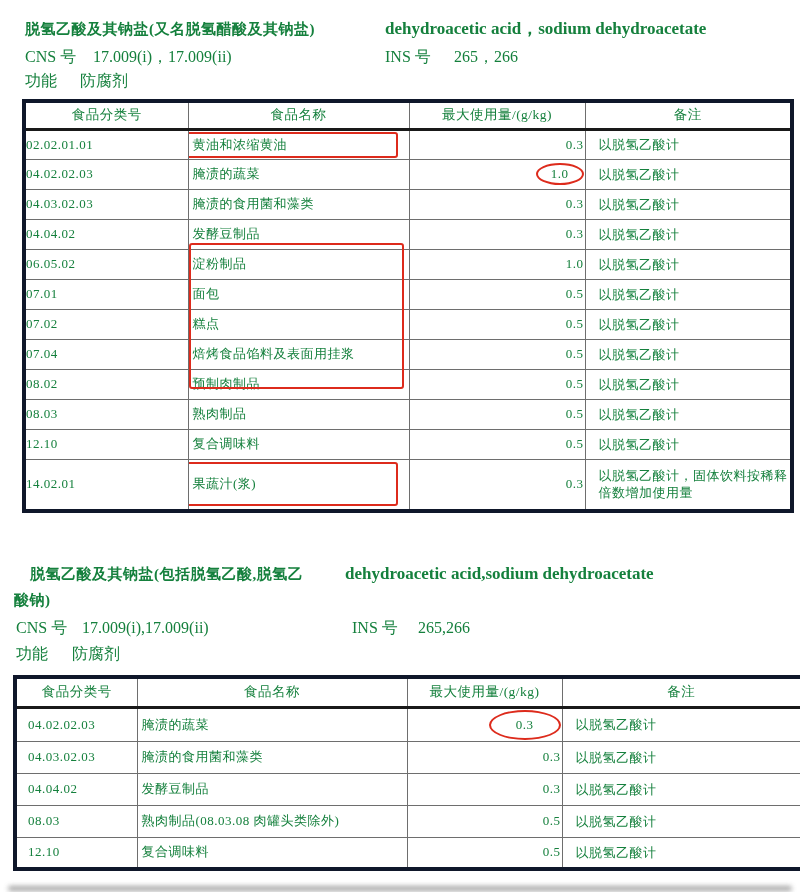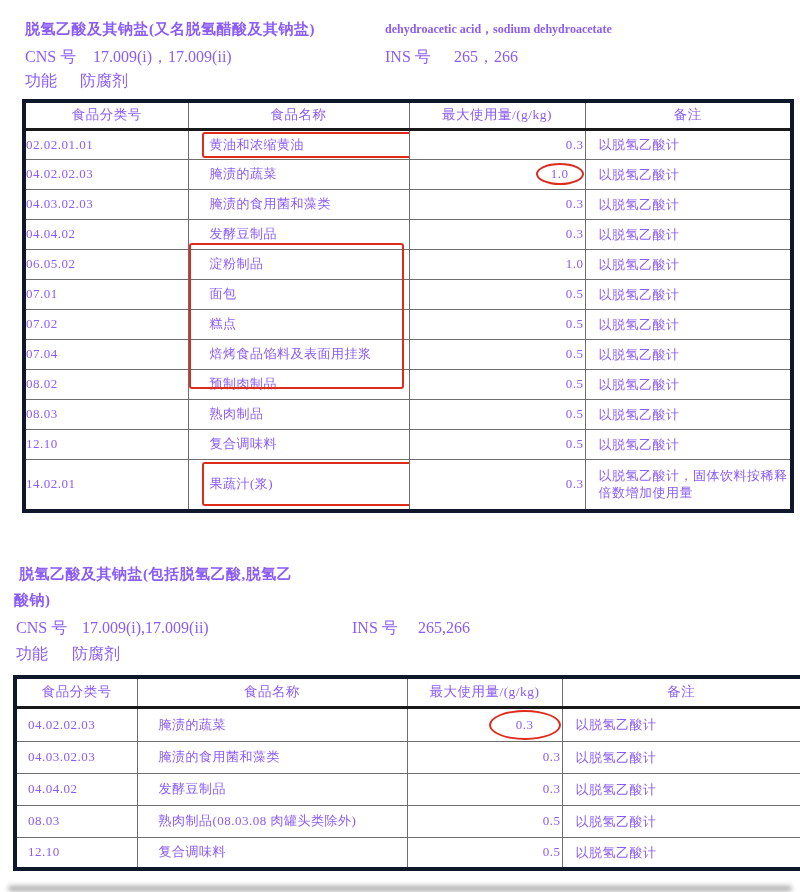--- a/index.html
+++ b/index.html
@@ -1,44 +1,44 @@
 <!DOCTYPE html>
 <html style="--red: #dd2b1c;"><head>
 <meta charset="utf-8">
 <style>
   html,body{margin:0;padding:0;background:#fff;}
   .page{
     position:relative;width:800px;height:892px;background:#ffffff;overflow:hidden;
-    font-family:"Liberation Serif","DejaVu Serif",serif;color:#8b5cf6;
+    font-family:"Liberation Serif","DejaVu Serif",serif;color:#15803d;
   }
   
   .hdr{position:absolute;}
   .hdr span{position:absolute;white-space:nowrap;font-size:16px;line-height:18px;}
   .hdr .zh{font-weight:bold;font-size:15px;letter-spacing:0.5px;}
-  .hdr .en{font-weight:bold;font-size:12px;letter-spacing:0px;}
+  .hdr .en{font-weight:bold;font-size:17px;letter-spacing:0px;}
   .s1hdr{left:25px;top:20px;width:770px;height:74px;}
   .s2hdr{left:14px;top:565px;width:782px;height:102px;}
   
   .twrap{position:absolute;}
   .t1{left:22px;top:99px;width:768px;}
   .t2{left:13px;top:675px;width:787px;}
   table{border-collapse:collapse;table-layout:fixed;border:4px solid #0f172a;}
   .t1 table{width:768px;}
   .t2 table{width:787px;}
   th,td{border:1px solid #6e6e6e;font-weight:normal;font-size:13px;
         vertical-align:middle;overflow:hidden;letter-spacing:0.5px;}
   thead th{border-bottom:3px solid #191919;text-align:center;font-size:13.5px;}
   .t1 thead tr{height:28px;}
   .t1 tbody tr{height:30px;}
   .t1 tbody tr:last-child{height:52px;}
   .t2 thead tr{height:30px;}
   .t2 tbody tr{height:32px;}
   .c-code{padding-left:0;}
   .t2 .c-code{padding-left:11px;}
-  .c-name{padding-left:21px;}
+  .c-name{padding-left:4px;}
   .c-max{text-align:right;}
   .c-note{padding-left:13px;line-height:17px;}
   
   .red-box{display:inline-block;border:2.5px solid var(--red,#dd2b1c);border-radius:3px;
            padding:2px 6px;min-width:197px;margin-left:-8px;}
   .red-box.tall{padding:11px 6px;}
   .red-ellipse{display:inline-block;border:2.5px solid var(--red,#dd2b1c);
                border-radius:50%;padding:1px 13px;}
   .t2 .red-ellipse{padding:5px 25px;}
   .groupbox{position:absolute;left:167px;top:144px;width:211px;height:142px;
@@ -151,21 +151,22 @@
             <td class="c-name"><span class="red-box tall">果蔬汁(浆)</span></td>
             <td class="c-max"><span>0.3</span></td>
             <td class="c-note"><span>以脱氢乙酸计，固体饮料按稀释倍数增加使用量</span></td>
           </tr>
         </tbody>
       </table>
     <div class="groupbox"></div>
   </div>
 
   <div class="hdr s2hdr">
-    <span class="zh" style="left:5px;top:0">脱氢乙酸及其钠盐(包括脱氢乙酸,脱氢乙</span>
+    <span class="zh" style="left:16px;top:0">脱氢乙酸及其钠盐(包括脱氢乙酸,脱氢乙</span>
+    <span class="en" style="left:331px;top:0">dehydroacetic acid,sodium dehydroacetate</span>
     <span class="zh" style="left:0;top:26px">酸钠)</span>
     <span style="left:2px;top:54px">CNS 号</span>
     <span style="left:68px;top:54px">17.009(i),17.009(ii)</span>
     <span style="left:338px;top:54px">INS 号</span>
     <span style="left:404px;top:54px">265,266</span>
     <span style="left:2px;top:80px">功能</span>
     <span style="left:58px;top:80px">防腐剂</span>
   </div>
 
   <div class="twrap t2">

